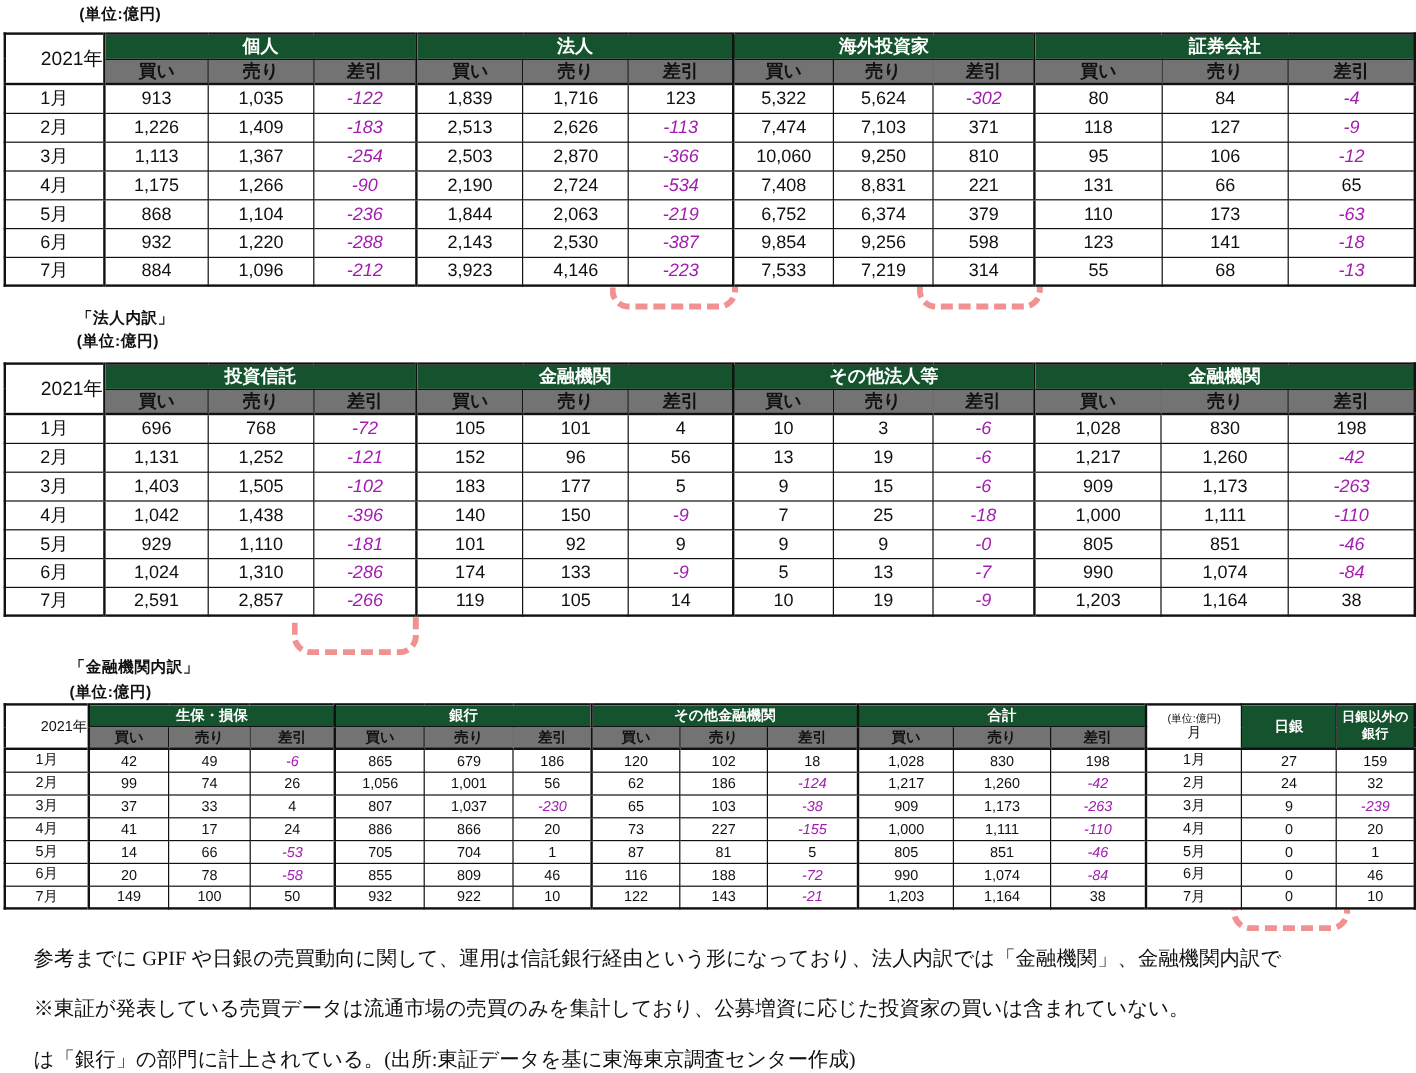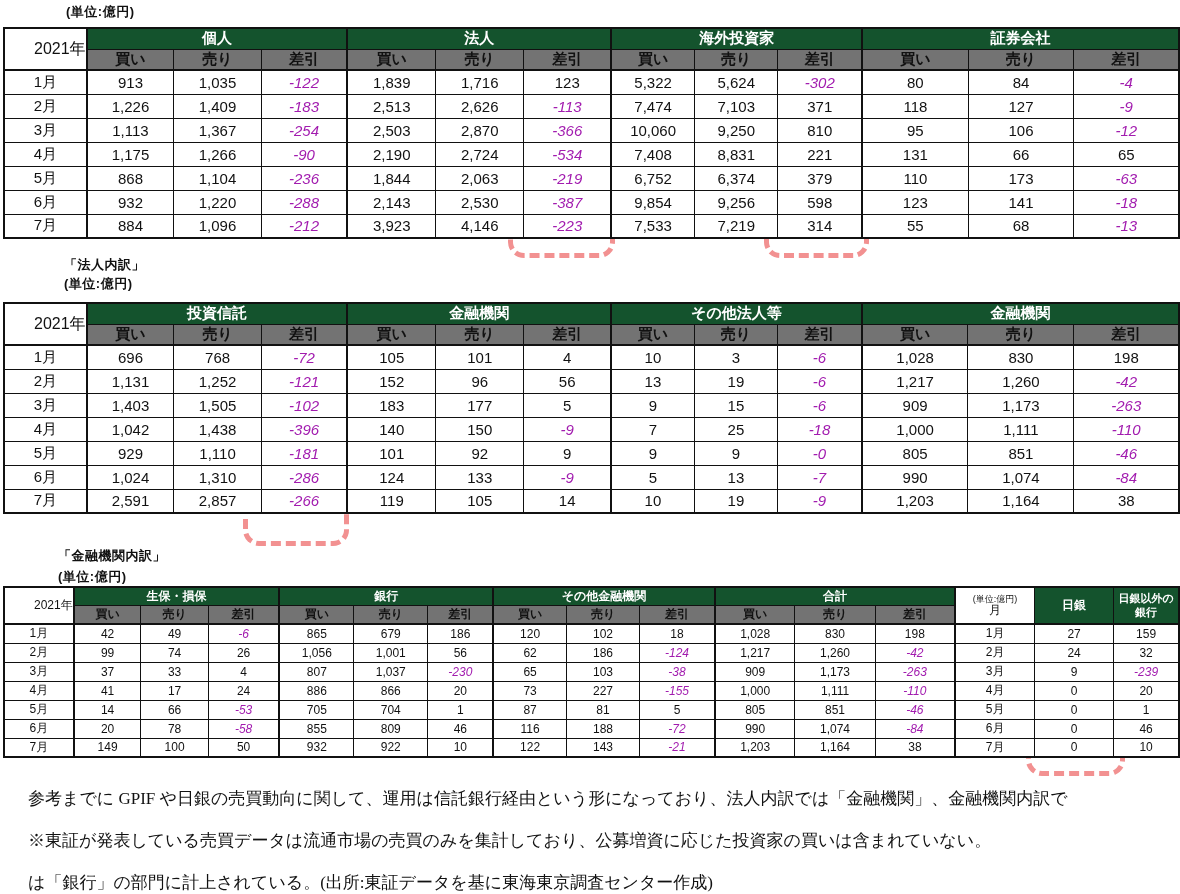--- a/index.html
+++ b/index.html
@@ -330,21 +330,21 @@
         <td class="neg ">-0</td>
         <td class="gl">805</td>
         <td class="">851</td>
         <td class="neg ">-46</td>
       </tr>
       <tr>
         <td class="month">6月</td>
         <td class="gl">1,024</td>
         <td class="">1,310</td>
         <td class="neg ">-286</td>
-        <td class="gl">124</td>
+        <td class="gl">174</td>
         <td class="">133</td>
         <td class="neg ">-9</td>
         <td class="gl">5</td>
         <td class="">13</td>
         <td class="neg ">-7</td>
         <td class="gl">990</td>
         <td class="">1,074</td>
         <td class="neg ">-84</td>
       </tr>
       <tr>

